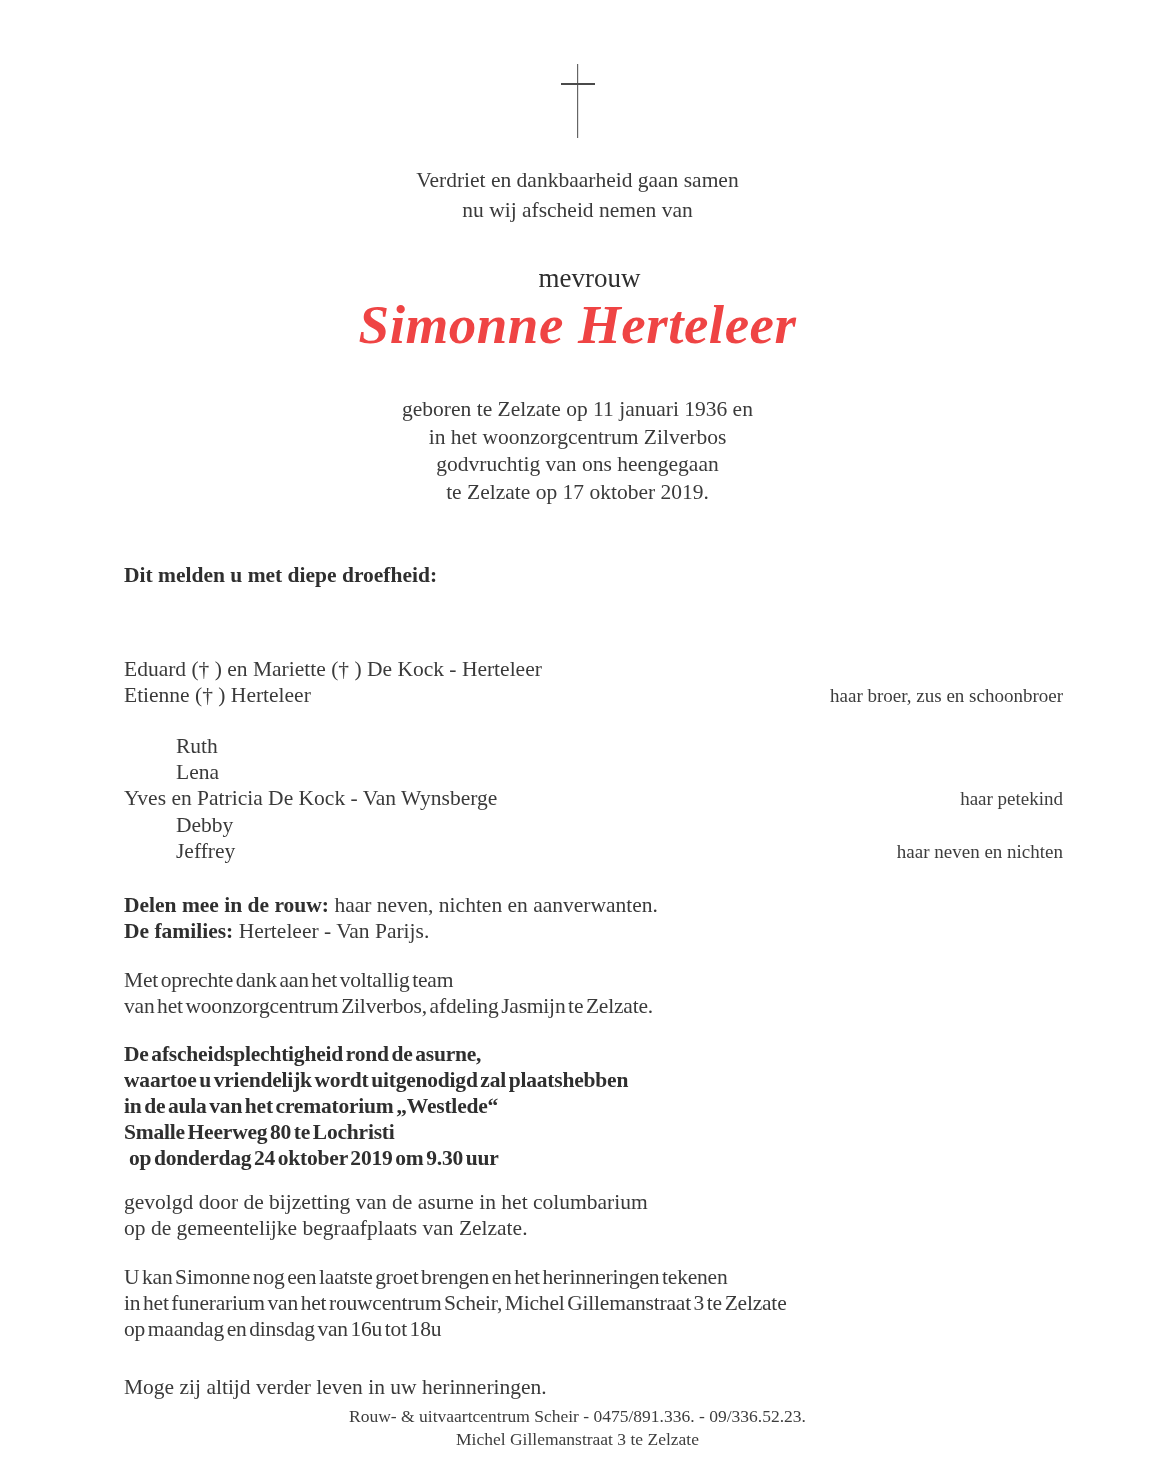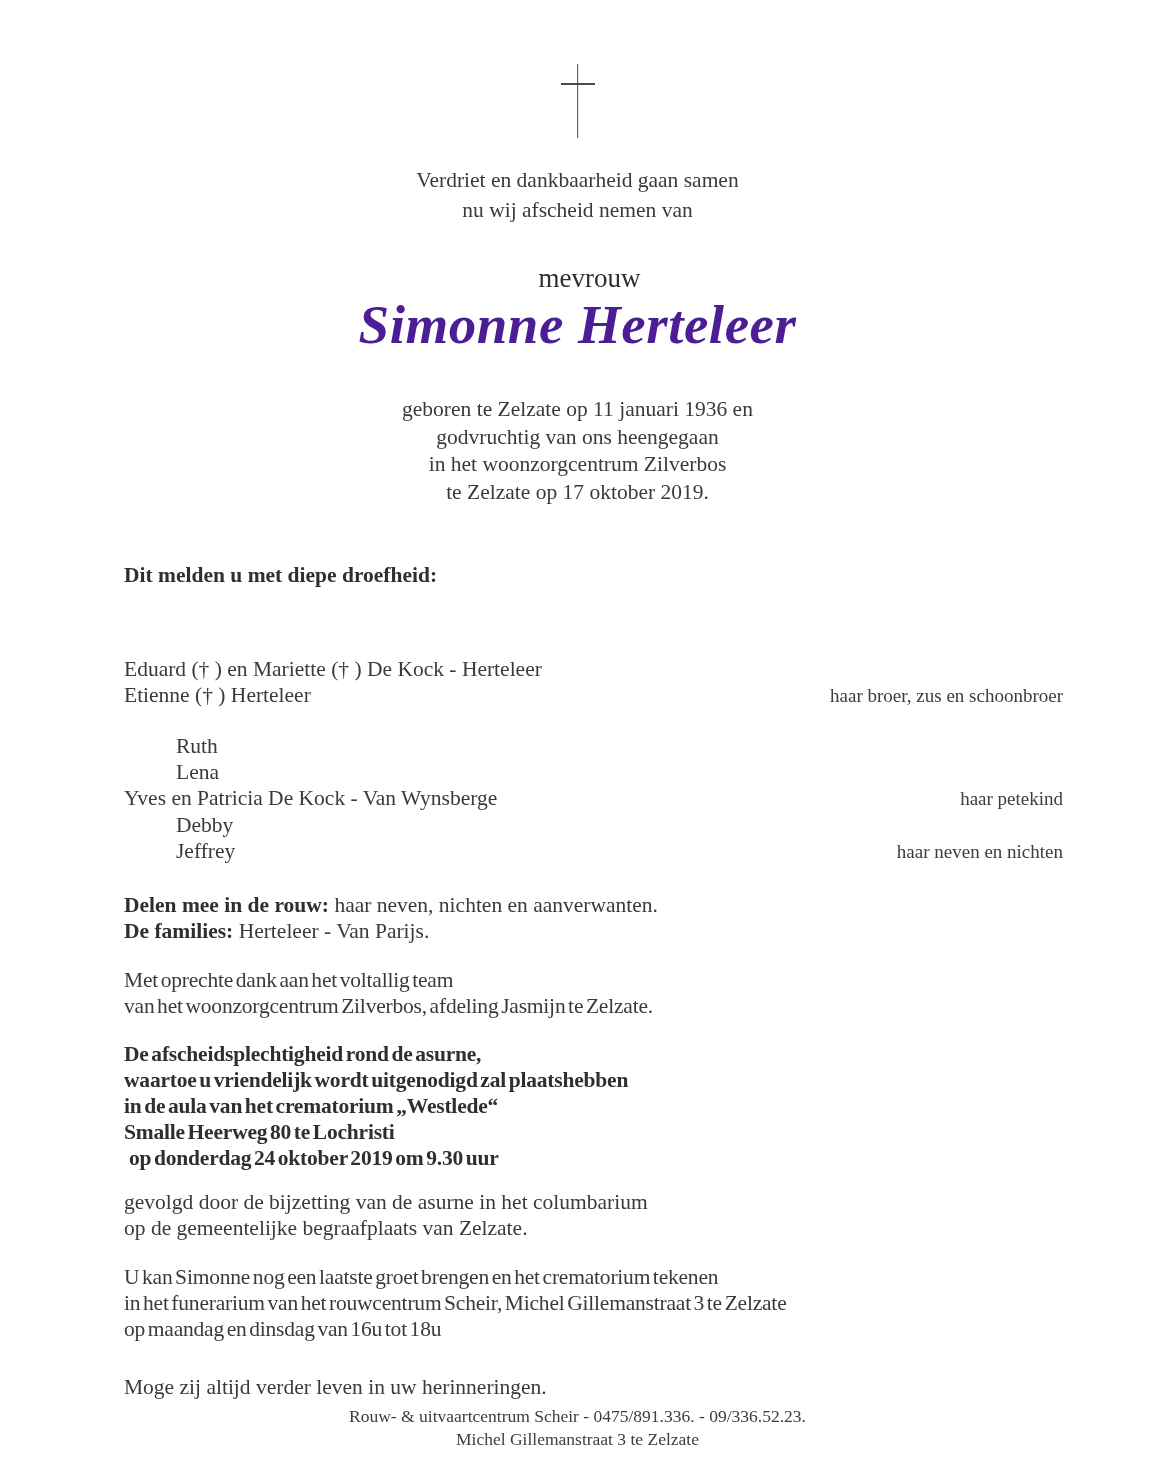--- a/index.html
+++ b/index.html
@@ -24,21 +24,21 @@
     position: absolute; left: 0; top: 19px; width: 100%; height: 1.7px;
     background: #4a4a4a;
   }
   .intro { margin-top: 27px; text-align: center; font-size: 21.5px; line-height: 30px; }
 
   
   .salutation { margin-top: 38px; text-align: center; font-size: 27px; color: #2e2e2e; padding-left: 24px; }
   .deceased-name {
     margin-top: 0px; text-align: center;
     font-size: 55px; line-height: 62px;
-    font-weight: bold; font-style: italic; color: #4c1d95;
+    font-weight: bold; font-style: italic; color: #ef4444;
     letter-spacing: 0.5px;
   }
 
   
   .life { margin-top: 40px; text-align: center; font-size: 21.5px; line-height: 27.5px; }
 
   
   .body { padding: 0 72px 0 104px; font-size: 21.5px; line-height: 26px; }
   .announce-heading { margin-top: 56px; font-weight: bold; color: #2f2f2f; }
   .group1 { margin-top: 68px; }
@@ -80,22 +80,22 @@
   <div class="intro">
     <div>Verdriet en dankbaarheid gaan samen</div>
     <div>nu wij afscheid nemen van</div>
   </div>
 
   <div class="salutation">mevrouw</div>
   <div class="deceased-name">Simonne Herteleer</div>
 
   <div class="life">
     <div>geboren te Zelzate op 11 januari 1936 en</div>
+    <div>in het woonzorgcentrum Zilverbos</div>
     <div>godvruchtig van ons heengegaan</div>
-    <div>in het woonzorgcentrum Zilverbos</div>
     <div>te Zelzate op 17 oktober 2019.</div>
   </div>
 
   <div class="body">
 
     <div class="announce-heading">Dit melden u met diepe droefheid:</div>
 
     <div class="group1">
       <div class="rel-row">
         <span class="left">Eduard († ) en Mariette († ) De Kock - Herteleer</span>
@@ -147,21 +147,21 @@
       <div>Smalle Heerweg 80 te Lochristi</div>
       <div class="line-indent">op donderdag 24 oktober 2019 om 9.30 uur</div>
     </div>
 
     <div class="interment">
       <div>gevolgd door de bijzetting van de asurne in het columbarium</div>
       <div>op de gemeentelijke begraafplaats van Zelzate.</div>
     </div>
 
     <div class="farewell condensed">
-      <div>U kan Simonne nog een laatste groet brengen en het crematorium tekenen</div>
+      <div>U kan Simonne nog een laatste groet brengen en het herinneringen tekenen</div>
       <div>in het funerarium van het rouwcentrum Scheir, Michel Gillemanstraat 3 te Zelzate</div>
       <div>op maandag en dinsdag van 16u tot 18u</div>
     </div>
 
     <div class="closing">Moge zij altijd verder leven in uw herinneringen.</div>
 
   </div>
 
   <div class="footer">
     <div>Rouw- &amp; uitvaartcentrum Scheir - 0475/891.336. - 09/336.52.23.</div>

